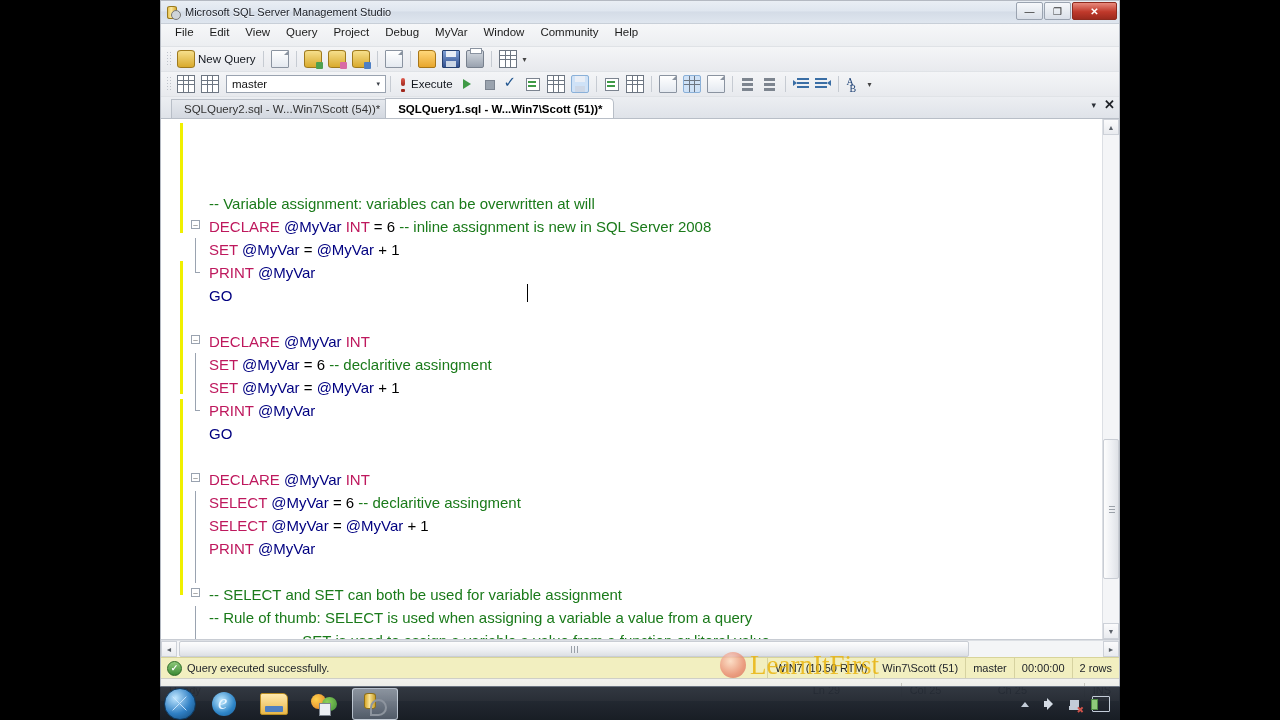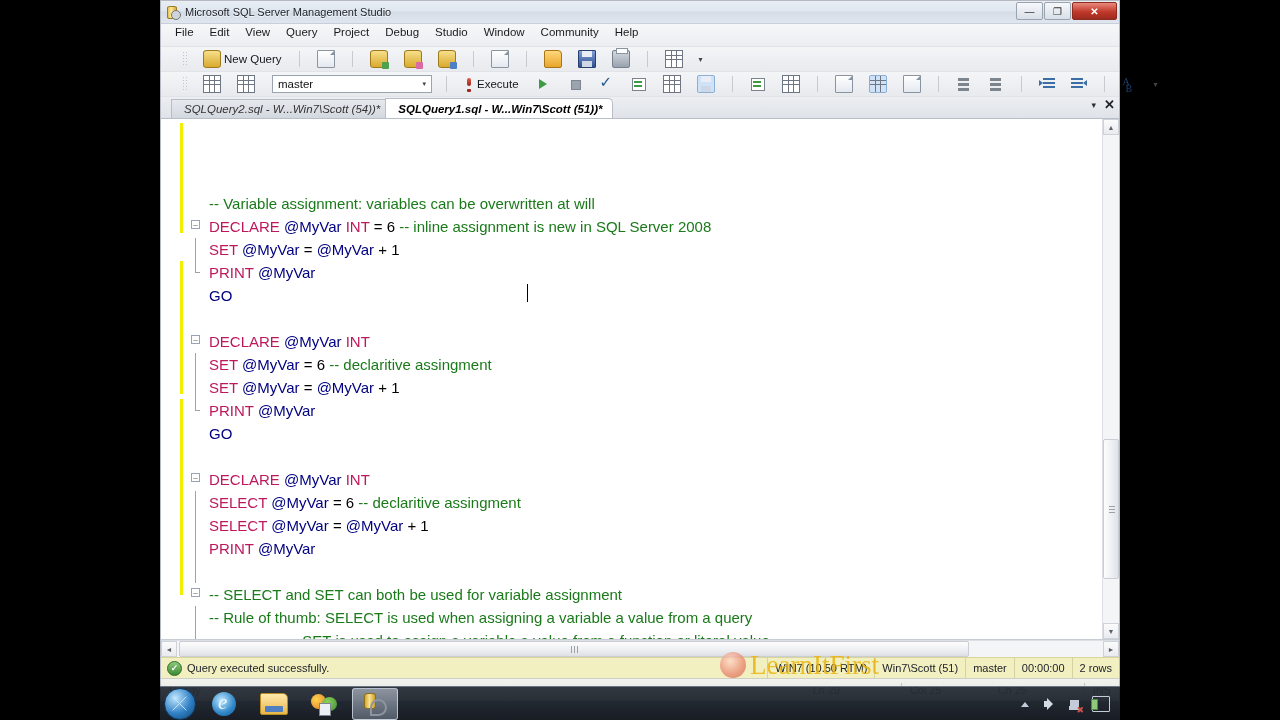--- a/index.html
+++ b/index.html
@@ -66,21 +66,21 @@
     border-bottom:1px solid #dfe2e6;
   }
   .menubar .mi{
     font-size:11.5px;color:#1b1b1b;padding:2px 8px;white-space:nowrap;cursor:default;
   }
 
   
   .toolbar{
     height:24px;display:flex;align-items:center;
     background:linear-gradient(180deg,#f4f5f7,#e8eaee);
-    border-bottom:1px solid #e0e3e7;padding-left:18px;gap:10px;
+    border-bottom:1px solid #e0e3e7;padding-left:2px;
   }
   .grip{width:5px;height:16px;margin:0 3px;
     background-image:radial-gradient(#b9bec6 40%,transparent 41%);
     background-size:3px 3px;opacity:.9;flex:none;}
   .tb-item{display:flex;align-items:center;height:20px;padding:0 3px;cursor:default;flex:none;}
   .tb-label{font-size:11.5px;color:#14181f;margin-left:3px;white-space:nowrap;}
   .sep{width:1px;height:16px;background:#c6cbd2;margin:0 4px;flex:none;}
 
   
   .ico{width:16px;height:16px;position:relative;flex:none;display:inline-block;}
@@ -130,21 +130,20 @@
     background:linear-gradient(180deg,#eceef2,#dfe3e9);
     border-bottom:1px solid #b8bec7;position:relative;padding-left:10px;
   }
   .tab{
     height:19px;display:flex;align-items:center;padding:0 10px 0 12px;
     font-size:11.5px;color:#333;white-space:nowrap;
     background:linear-gradient(180deg,#e6e9ee,#d3d8e0);
     border:1px solid #b8bec7;border-bottom:none;
     border-radius:0 5px 0 0;margin-right:-6px;box-sizing:border-box;
     transform:skewX(0deg);
-    font-style:italic;
   }
   .tab.active{
     background:#fff;color:#000;font-weight:bold;z-index:3;height:20px;
   }
   .tabstrip .tabctl{position:absolute;right:4px;top:2px;display:flex;align-items:center;gap:8px;}
   .tabctl .cd{font-size:9px;color:#2a2f37;}
   .tabctl .cx{font-size:13px;color:#1d2026;font-weight:bold;line-height:12px;}
 
   
   .editor-wrap{
@@ -318,21 +317,21 @@
       </div>
     </div>
 
     <div class="menubar">
       <div class="mi">File</div>
       <div class="mi">Edit</div>
       <div class="mi">View</div>
       <div class="mi">Query</div>
       <div class="mi">Project</div>
       <div class="mi">Debug</div>
-      <div class="mi">Studio</div>
+      <div class="mi">MyVar</div>
       <div class="mi">Window</div>
       <div class="mi">Community</div>
       <div class="mi">Help</div>
     </div>
 
     <div class="toolbar">
       <div class="grip"></div>
       <div class="tb-item">
         <span class="ico db"></span>
         <span class="tb-label">New Query</span>

